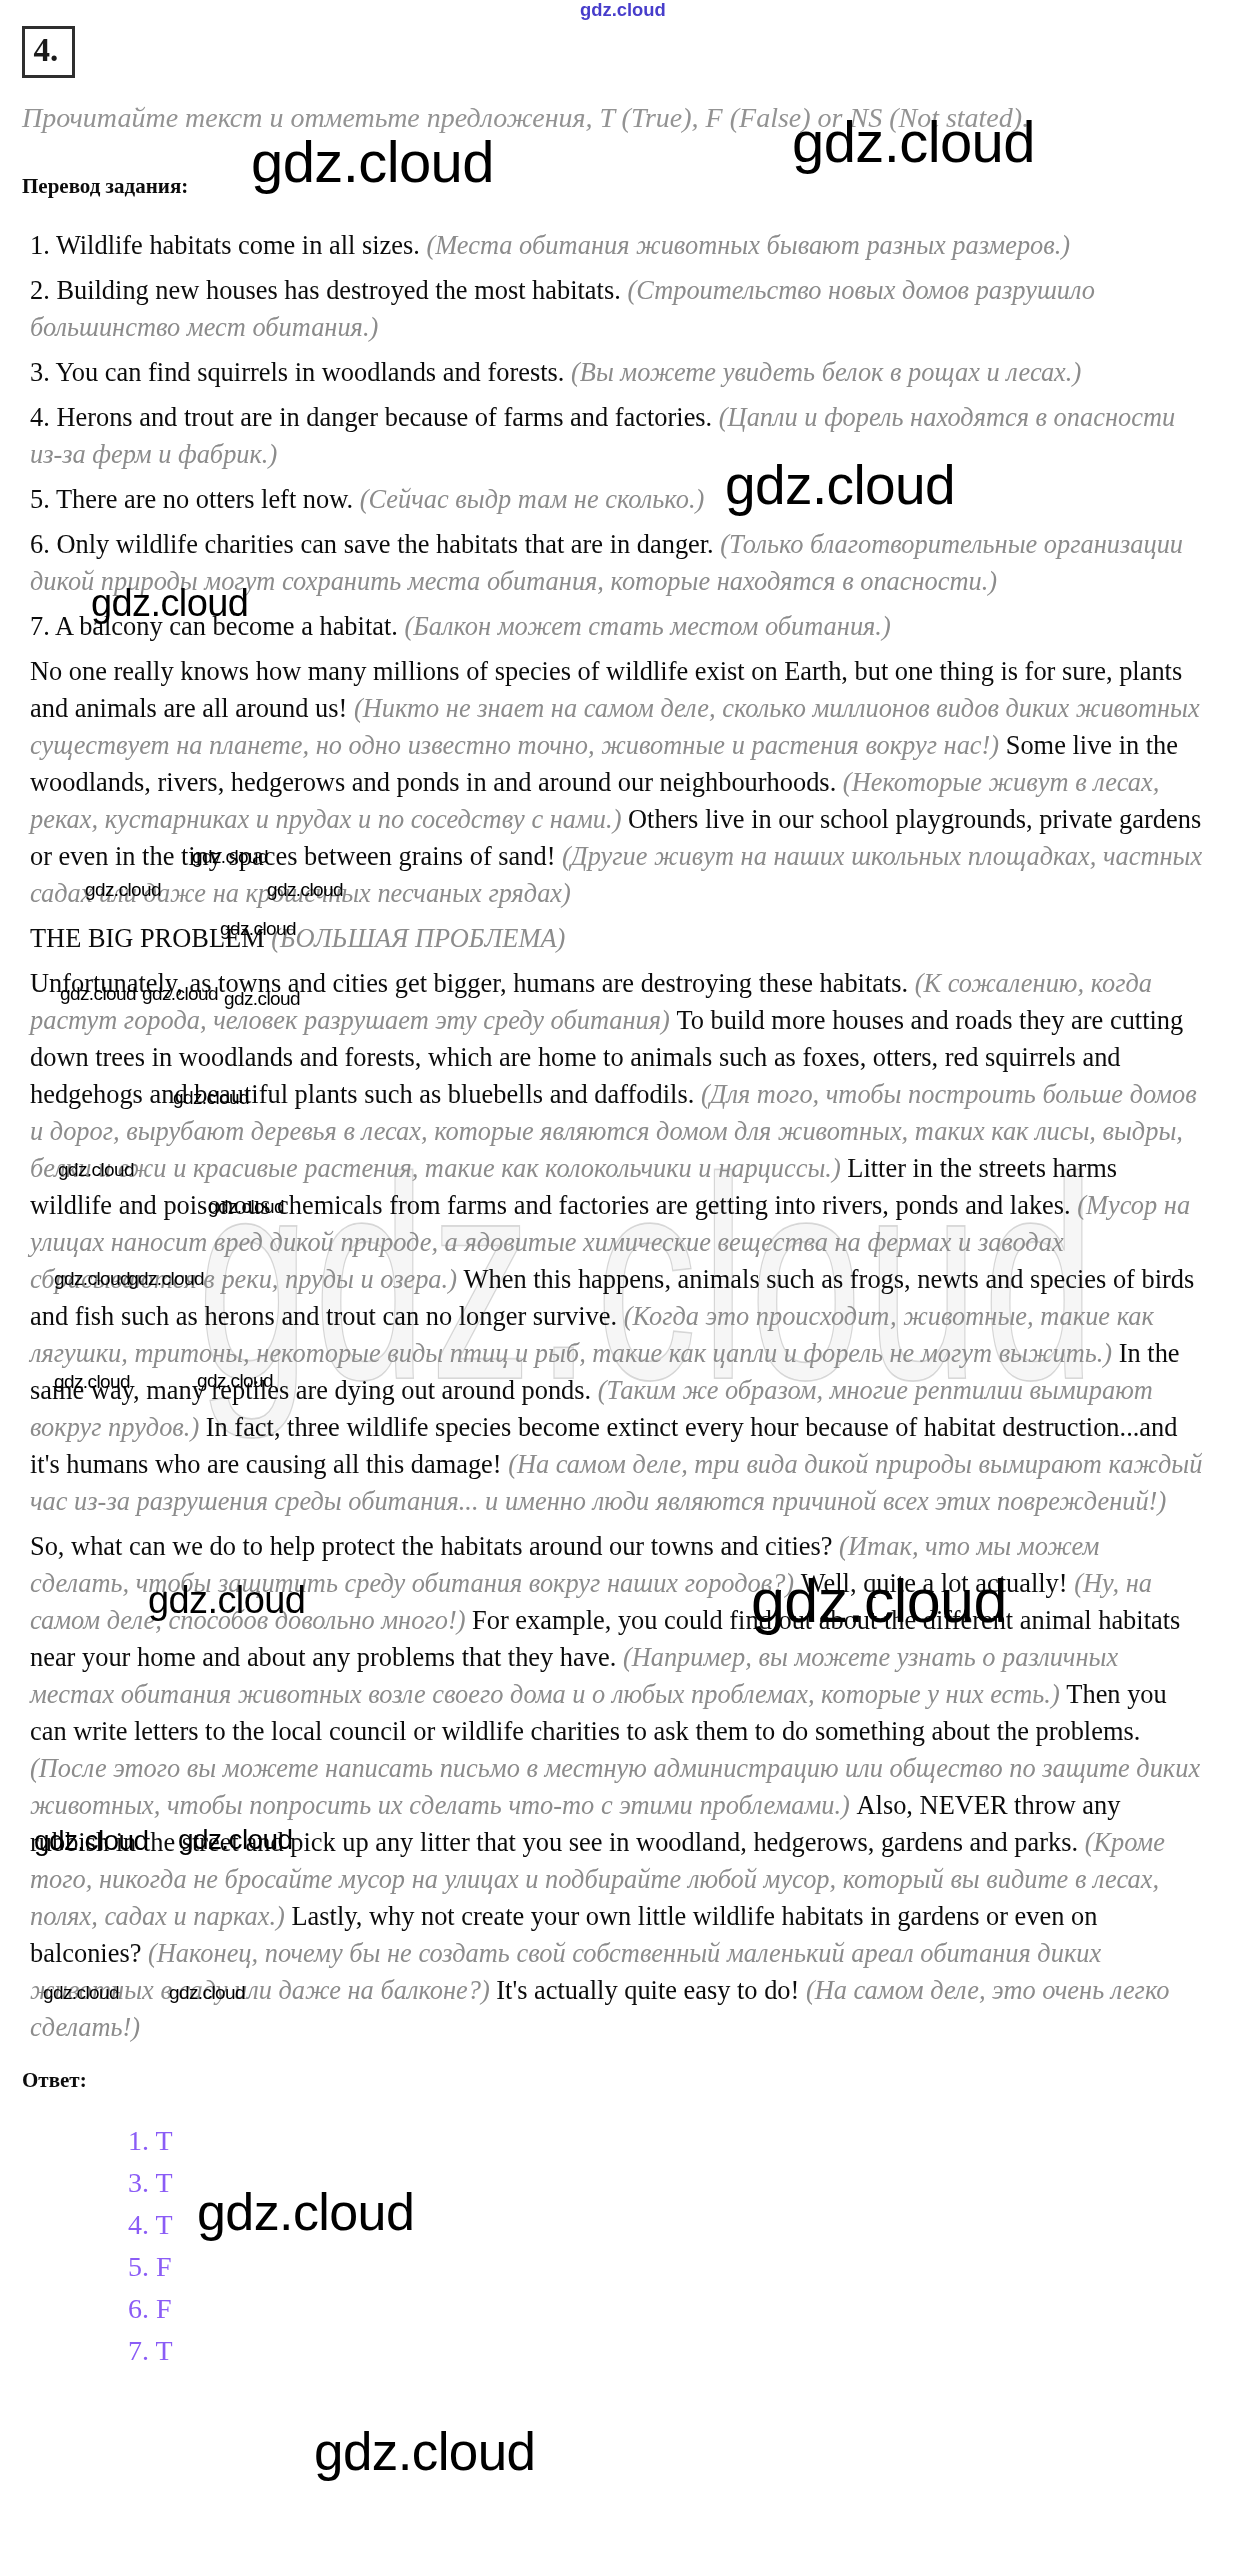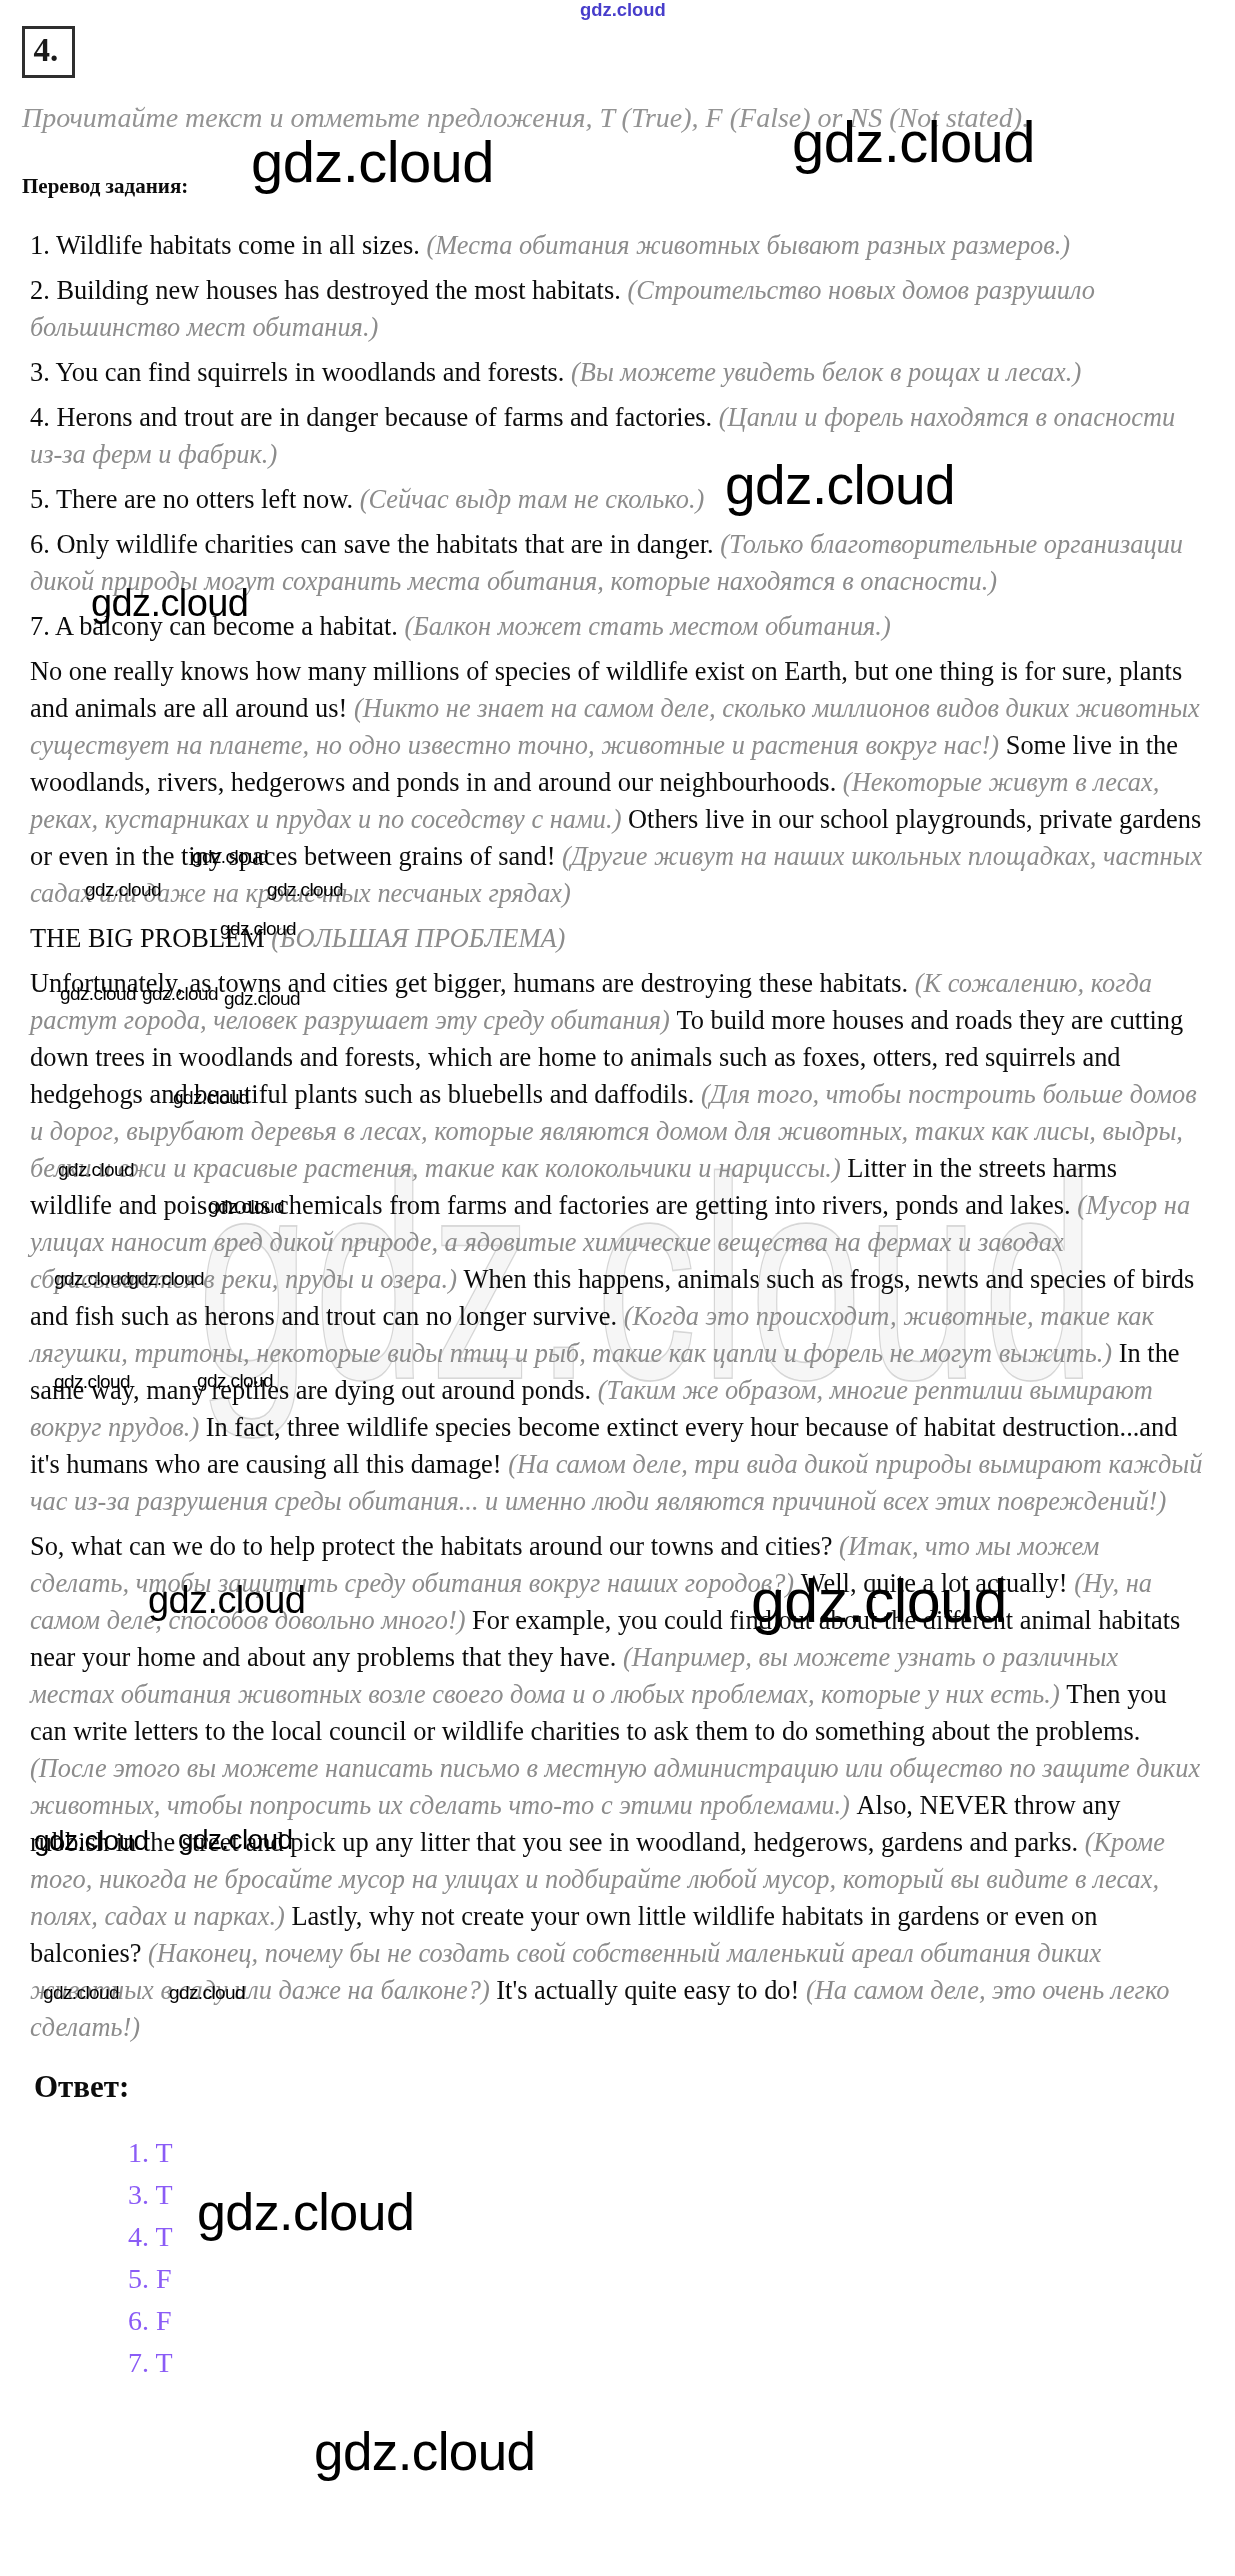--- a/index.html
+++ b/index.html
@@ -28,21 +28,21 @@
     padding:2.5px 13.5px 7.4px 8.6px;margin:0 0 6.1px 0;
     font-size:33px;font-weight:bold;line-height:1.1;color:#1a1a1a;
   }
   .instruction{
     margin:14.8px 0 0 0;color:#939393;font-style:italic;font-size:28px;line-height:37px;
   }
   .trans-heading{font-weight:bold;font-size:21px;margin:38px 0 28px 0;line-height:1.2;}
   .item, .para{margin:8px;}
   .en{color:#0c0c0c;}
   .ru{color:#8c8c8c;font-style:italic;}
-  .answer-heading{font-weight:bold;font-size:31px;margin:22px 0 27px 12px;line-height:1.2;}
+  .answer-heading{font-weight:bold;font-size:21px;margin:22px 0 27px 0;line-height:1.2;}
   .answers{margin-left:106px;font-size:28px;line-height:42px;color:#8b5cf6;}
   .answers div{margin:0;}
   
   .wm{
     position:absolute;z-index:3;pointer-events:none;white-space:nowrap;
     font-family:"Liberation Sans", sans-serif;font-weight:500;
     color:#000;letter-spacing:-0.6px;line-height:1;
   }
   .wm.blue{color:#473dcb;font-weight:600;letter-spacing:0;}
 </style>

